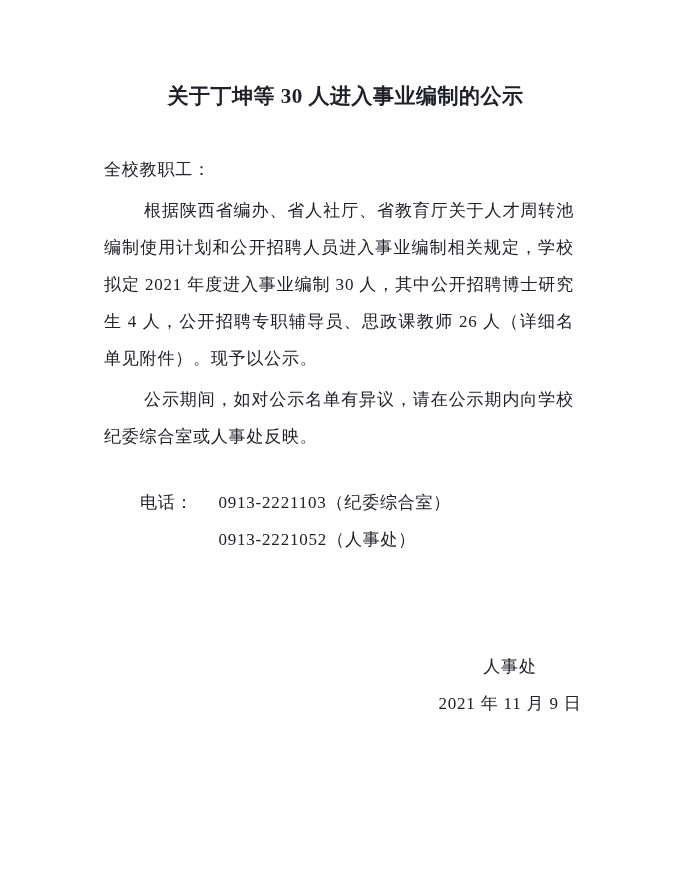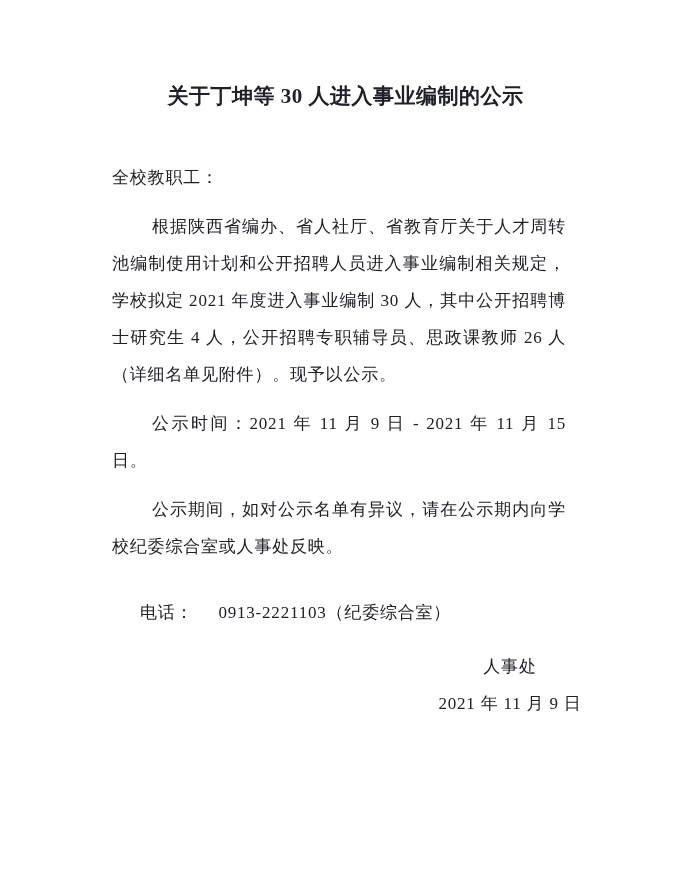--- a/index.html
+++ b/index.html
@@ -34,21 +34,21 @@
     top: 147px;
     left: 100px;
     width: 478px;
     font-size: 17px;
     line-height: 37px;
     letter-spacing: 0.8px;
     text-align: justify;
     text-justify: inter-character;
   }
   .doc-body p {
-    margin: 12px;
+    margin: 4px;
   }
   .para-indent {
     text-indent: 40px;
   }
   .phone-block {
     margin-top: 29px;
     padding-left: 40px;
     display: flex;
     align-items: flex-start;
     gap: 16px;
@@ -84,28 +84,28 @@
 <div class="page">
 
   <h1 class="doc-title">关于丁坤等 30 人进入事业编制的公示</h1>
 
   <div class="doc-body">
 
     <p class="salutation">全校教职工：</p>
 
     <p class="para-indent">根据陕西省编办、省人社厅、省教育厅关于人才周转池编制使用计划和公开招聘人员进入事业编制相关规定，学校拟定 2021 年度进入事业编制 30 人，其中公开招聘博士研究生 4 人，公开招聘专职辅导员、思政课教师 26 人（详细名单见附件）。现予以公示。</p>
 
-    <p class="para-indent">公示时间：2021 年 11 月 9 日 - 2021 年 11 月 15 日。</p>
 
     <p class="para-indent">公示期间，如对公示名单有异议，请在公示期内向学校纪委综合室或人事处反映。</p>
 
     <div class="phone-block">
       <span class="phone-label">电话：</span>
       <div class="phone-numbers">
         <div>0913-2221103（纪委综合室）</div>
+        <div>0913-2221052（人事处）</div>
       </div>
     </div>
 
   </div>
 
   <div class="signature-block">
     <div>人事处</div>
     <div>2021 年 11 月 9 日</div>
   </div>
 

